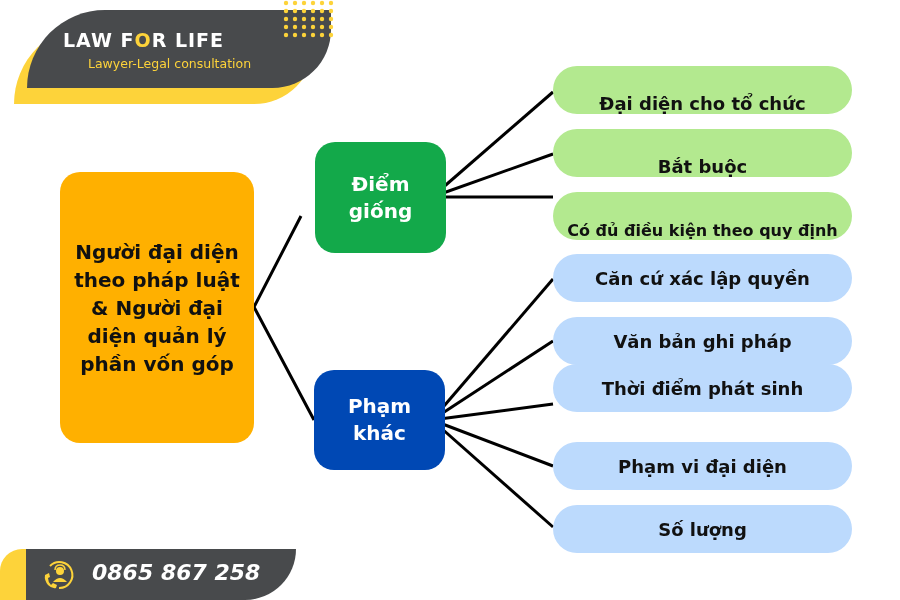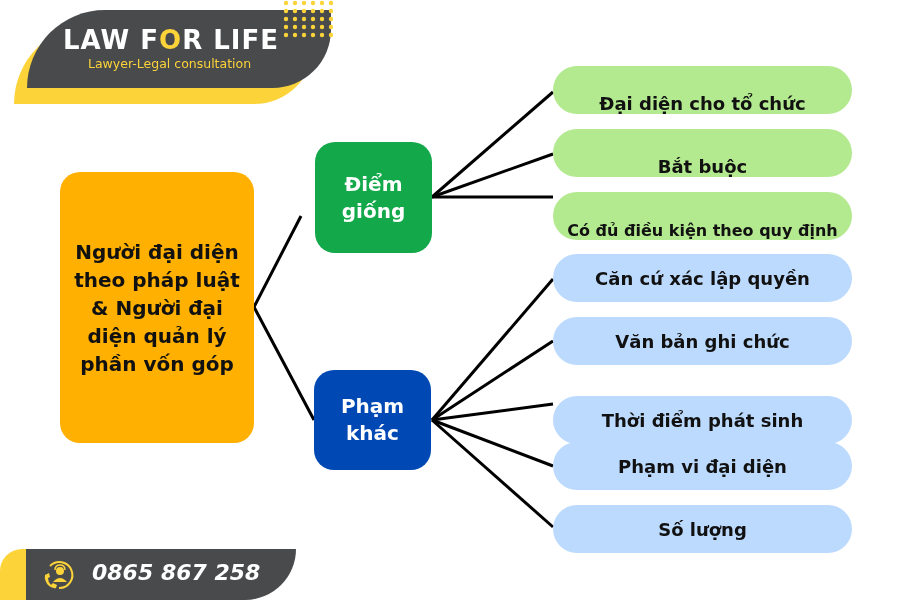--- a/index.html
+++ b/index.html
@@ -14,21 +14,21 @@
       left: 14px; top: 24px; width: 300px; height: 80px;
       background: #fdd33a;
       border-radius: 80px 0 60px 0;
     }
     .logo-dark {
       left: 27px; top: 10px; width: 304px; height: 78px;
       background: #484a4c;
       border-radius: 80px 0 60px 0;
     }
     .logo-title {
-      left: 63px; top: 26px; font-size: 26px; font-weight: bold; color: #ffffff;
+      left: 63px; top: 26px; font-size: 19px; font-weight: bold; color: #ffffff;
       letter-spacing: 1px; white-space: nowrap; line-height: 28px;
       font-family: "DejaVu Sans", sans-serif;
     }
     .logo-title .o { color: #fdd33a; }
     .logo-sub {
       left: 88px; top: 57px; font-size: 12.5px; color: #fdd33a; white-space: nowrap;
       font-family: "DejaVu Sans", sans-serif; line-height: 14px;
     }
     .dots { left: 282px; top: 0px; width: 56px; height: 40px; }
     
@@ -50,21 +50,21 @@
     .node {
       display: flex; align-items: center; justify-content: center; text-align: center;
       font-weight: bold; box-sizing: border-box;
     }
     .root {
       left: 60px; top: 172px; width: 194px; height: 271px;
       background: #ffb000; border-radius: 20px;
       font-size: 20px; line-height: 28px; color: #111111; padding: 16px 14px;
     }
     .branch {
-      width: 117px; border-radius: 20px; color: #ffffff; font-size: 20px; line-height: 27px; justify-content: center;
+      width: 131px; border-radius: 20px; color: #ffffff; font-size: 20px; line-height: 27px; justify-content: center;
     }
     .branch-same { left: 315px; top: 142px; height: 111px; background: #13a94a; }
     .branch-diff { left: 314px; top: 370px; height: 100px; background: #0048b4; }
     .leaf {
       left: 553px; width: 299px; height: 48px; border-radius: 24px;
       font-size: 18px; color: #111111; white-space: nowrap;
     }
     .leaf.green { background: #b3e98f; align-items: flex-end; }
     .leaf.blue { background: #bcdafd; }
     .leaf.small { font-size: 16px; }
@@ -144,23 +144,23 @@
   <span>Bắt buộc</span>
 </div>
 <div class="abs node leaf green small" style="top:192px;">
   <span>Có đủ điều kiện theo quy định</span>
 </div>
 
 <div class="abs node leaf blue" style="top:254px;">
   <span>Căn cứ xác lập quyền</span>
 </div>
 <div class="abs node leaf blue" style="top:317px;">
-  <span>Văn bản ghi chức</span>
+  <span>Văn bản ghi pháp</span>
 </div>
-<div class="abs node leaf blue" style="top:396px;">
+<div class="abs node leaf blue" style="top:364px;">
   <span>Thời điểm phát sinh</span>
 </div>
 <div class="abs node leaf blue" style="top:442px;">
   <span>Phạm vi đại diện</span>
 </div>
 <div class="abs node leaf blue" style="top:505px;">
   <span>Số lượng</span>
 </div>
 
 <div class="abs foot-yellow"></div>

